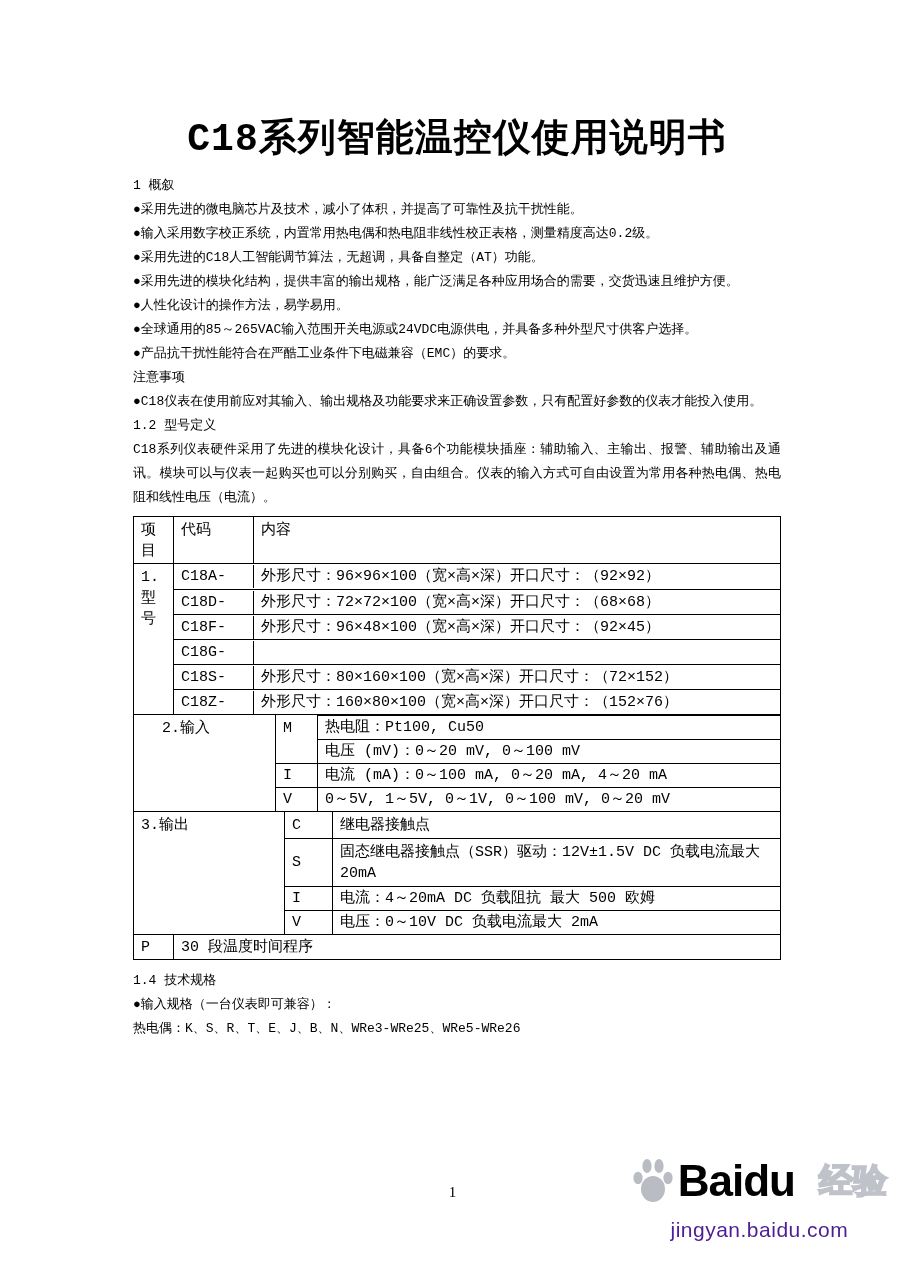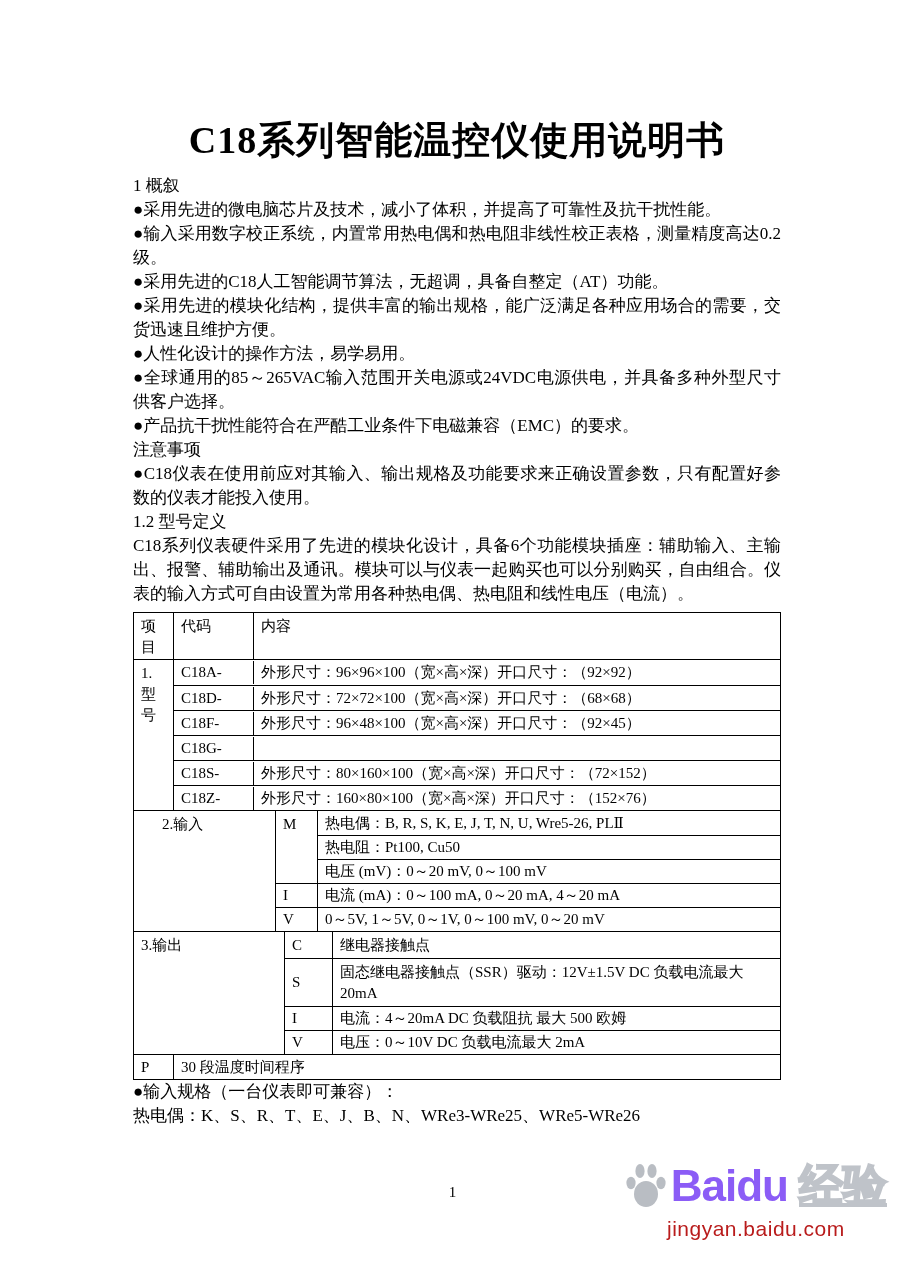--- a/index.html
+++ b/index.html
@@ -10,32 +10,33 @@
     background:#ffffff;
     margin:0 auto;
     font-family:"Liberation Serif","DejaVu Serif",serif;
     color:#000;
     overflow:hidden;
   }
   .content {
     position:absolute;
     left:133px; top:116px;
     width:648px;
+    font-family:Liberation Mono, monospace;
   }
   .doc-title {
     text-align:center;
     font-size:38px;
     font-weight:700;
     line-height:48px;
     margin-bottom:10px;
     letter-spacing:1px;
     white-space:nowrap;
   }
   .para {
-    font-size:17px;
+    font-size:13px;
     line-height:24px;
     text-align:justify;
   }
   
   .doc-table {
     border:1px solid #000;
     margin-top:6px;
     font-size:15px;
   }
   .flexrow { display:flex; align-items:stretch; }
@@ -80,34 +81,33 @@
     color:#b9bdc3;
     font-family:"Liberation Sans","DejaVu Sans",sans-serif;
     text-align:center;
   }
   .wm-logo { display:flex; align-items:center; gap:4px; }
   .wm-paw { flex:none; }
   .wm-brand {
     font-size:44px;
     font-weight:700;
     letter-spacing:-1px;
-    color:#8b5cf6;
+    color:#000000;
   }
   .wm-suffix {
-    font-size:44px;
+    font-size:34px;
     font-weight:700;
     color:transparent;
     -webkit-text-stroke:2px #bfc3c9;
-    margin-left:7px;
-    text-decoration:underline;
+    margin-left:20px;
   }
   .wm-url {
-    margin-top:2px;
+    margin-top:12px;
     font-size:21px;
-    color:#b91c1c;
+    color:#4c1d95;
     letter-spacing:0.5px;
   }
 </style>
 </head>
 <body>
 
 <div class="page">
   <div class="content">
 
     <h1 class="doc-title">C18系列智能温控仪使用说明书</h1>
@@ -164,23 +164,20 @@
           </div>
         </div>
       </div>
 
       <div class="flexrow bt">
         <div class="cell w-s2label br top">2.输入</div>
         <div class="grow">
           <div class="flexrow">
             <div class="cell w-s2code br top">M</div>
             <div class="grow">
-              <div class="flexrow rh24">
-                <div class="cell grow">热电偶：B, R, S, K, E, J, T, N, U, Wre5-26, PLⅡ</div>
-              </div>
               <div class="flexrow rh24 bt">
                 <div class="cell grow">热电阻：Pt100, Cu50</div>
               </div>
               <div class="flexrow rh24 bt">
                 <div class="cell grow">电压 (mV)：0～20 mV, 0～100 mV</div>
               </div>
             </div>
           </div>
           <div class="flexrow rh24 bt">
             <div class="cell w-s2code br">I</div>
@@ -219,20 +216,21 @@
         <div class="grow">
           <div class="flexrow rh24">
             <div class="cell w-s4code br">P</div>
             <div class="cell grow">30 段温度时间程序</div>
           </div>
         </div>
       </div>
 
     </div>
 
+    <p class="para after-table">1.4 技术规格</p>
     <p class="para">●输入规格（一台仪表即可兼容）：</p>
     <p class="para">热电偶：K、S、R、T、E、J、B、N、WRe3-WRe25、WRe5-WRe26</p>
 
   </div>
 
   <div class="page-number">1</div>
 
   <div class="watermark">
     <div class="wm-logo">
       <svg class="wm-paw" width="42" height="46" viewBox="0 0 42 46" aria-hidden="true">

